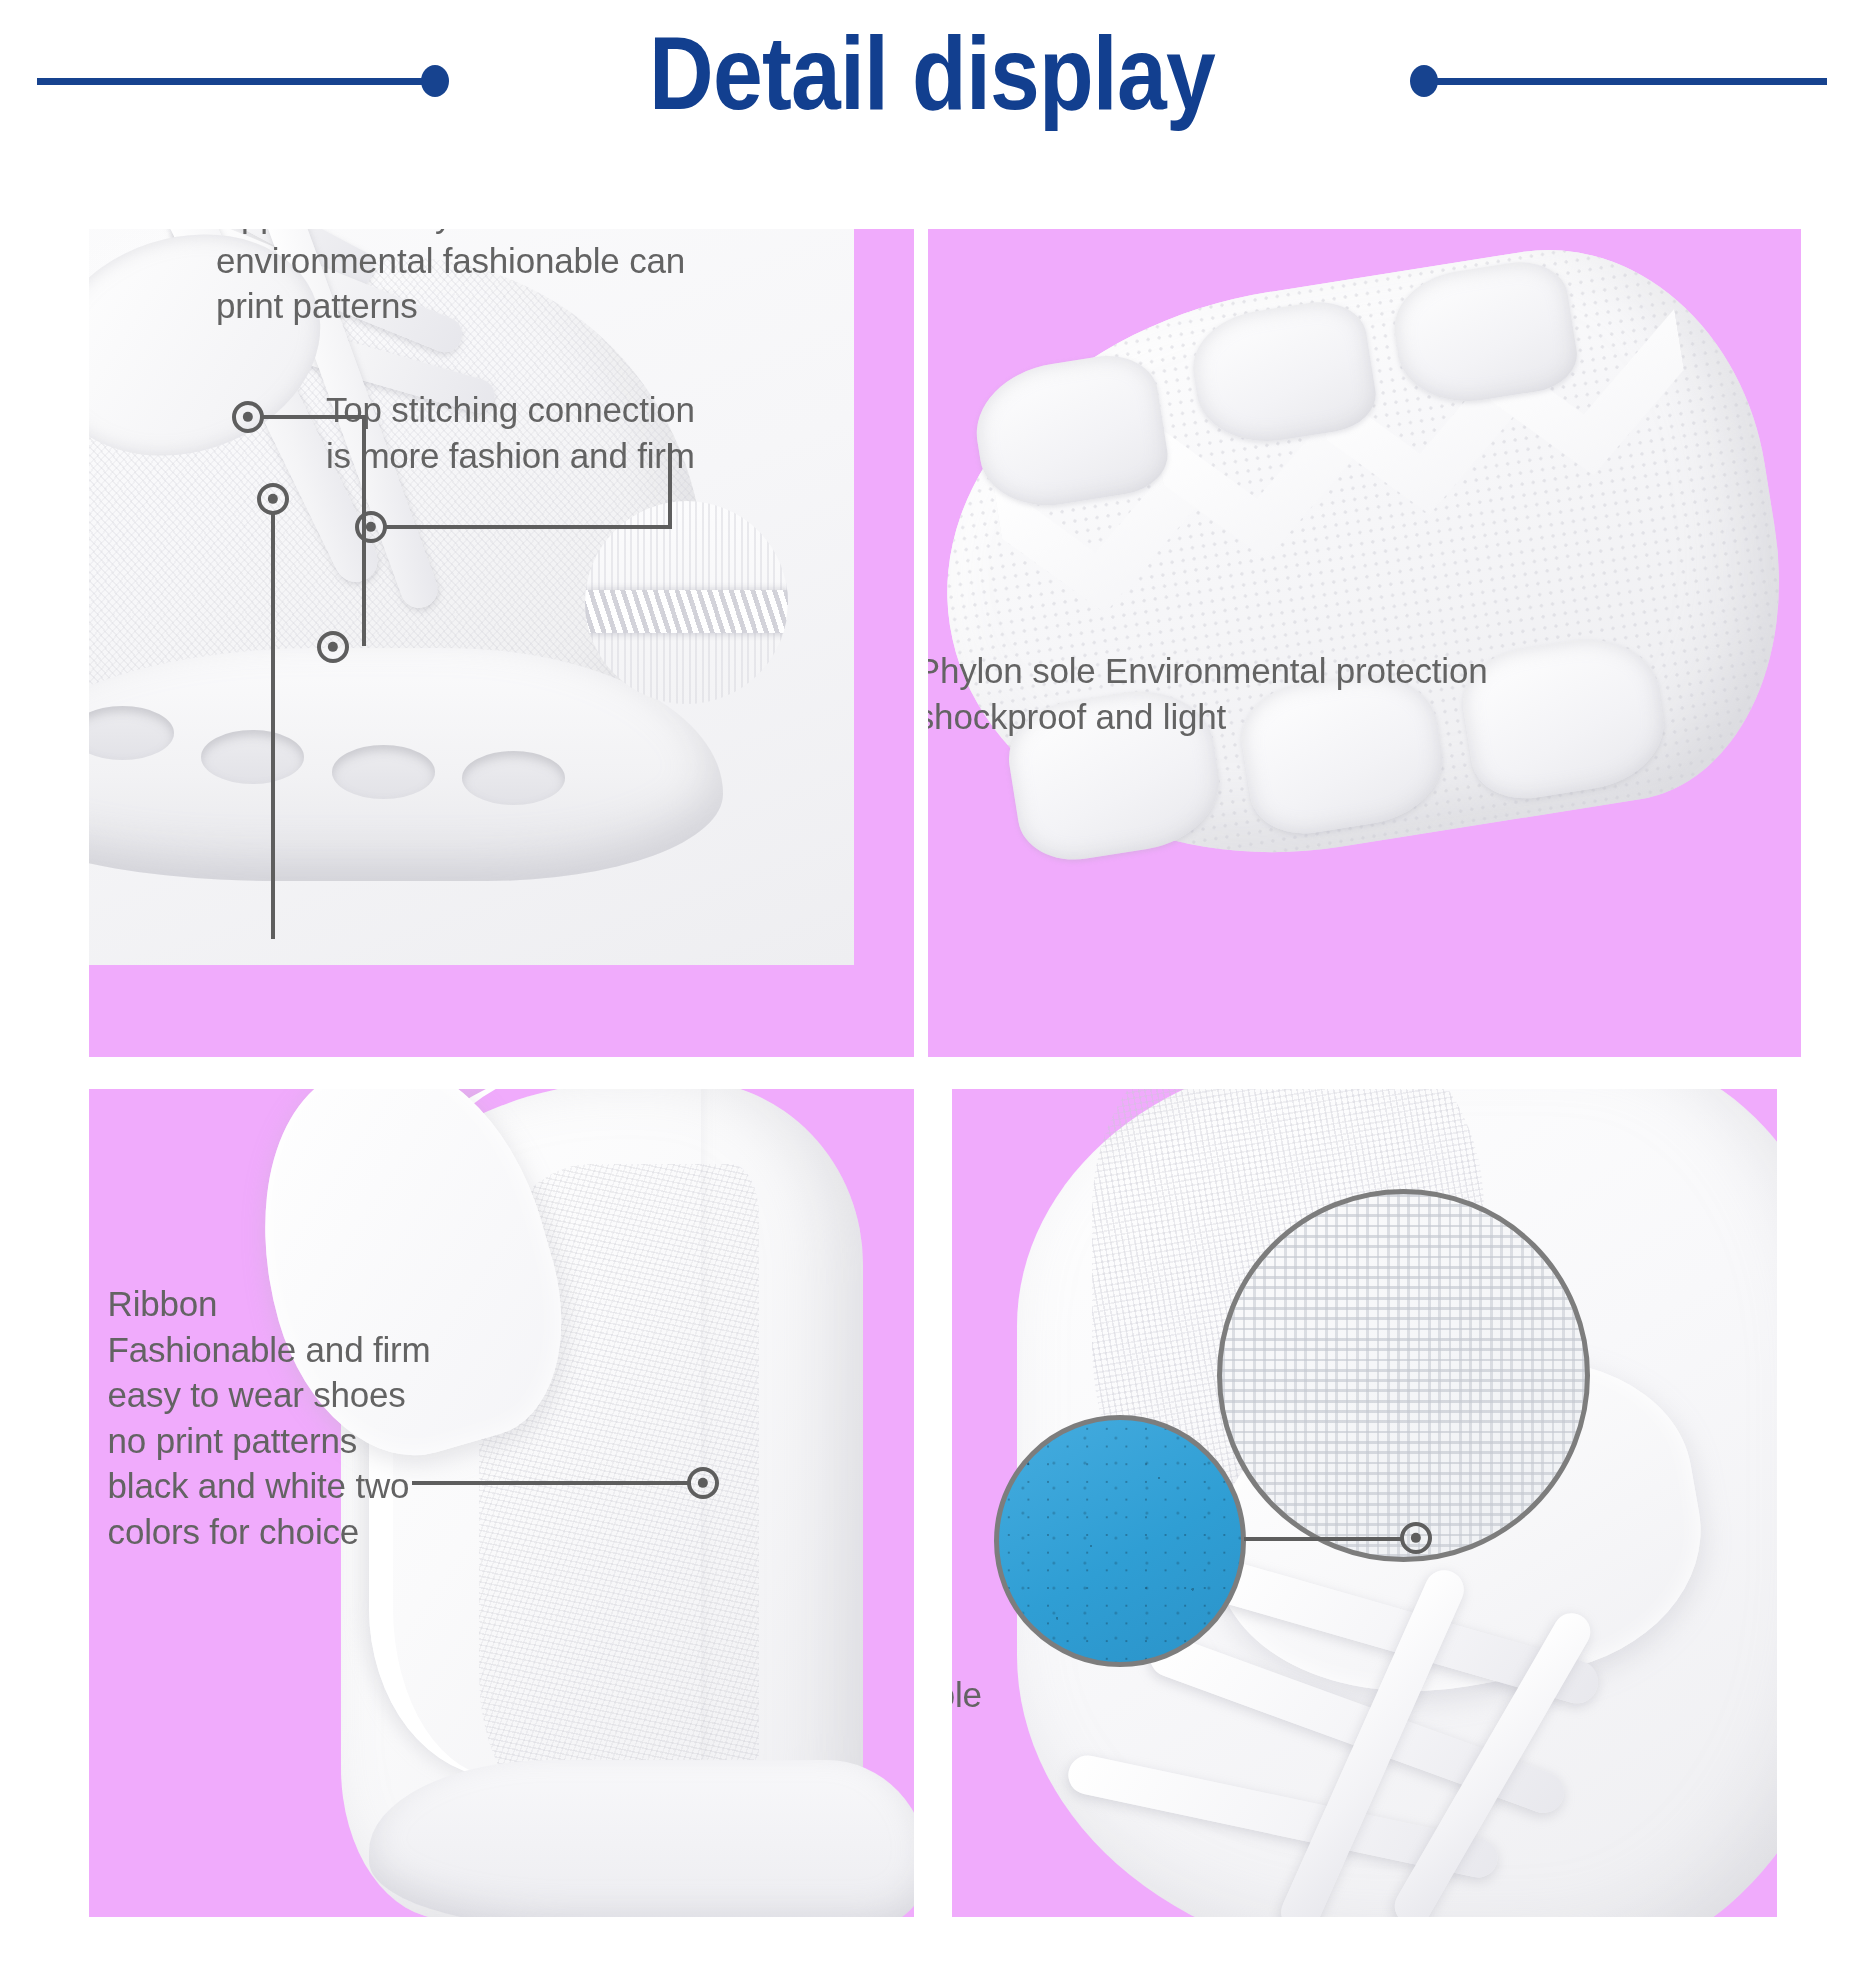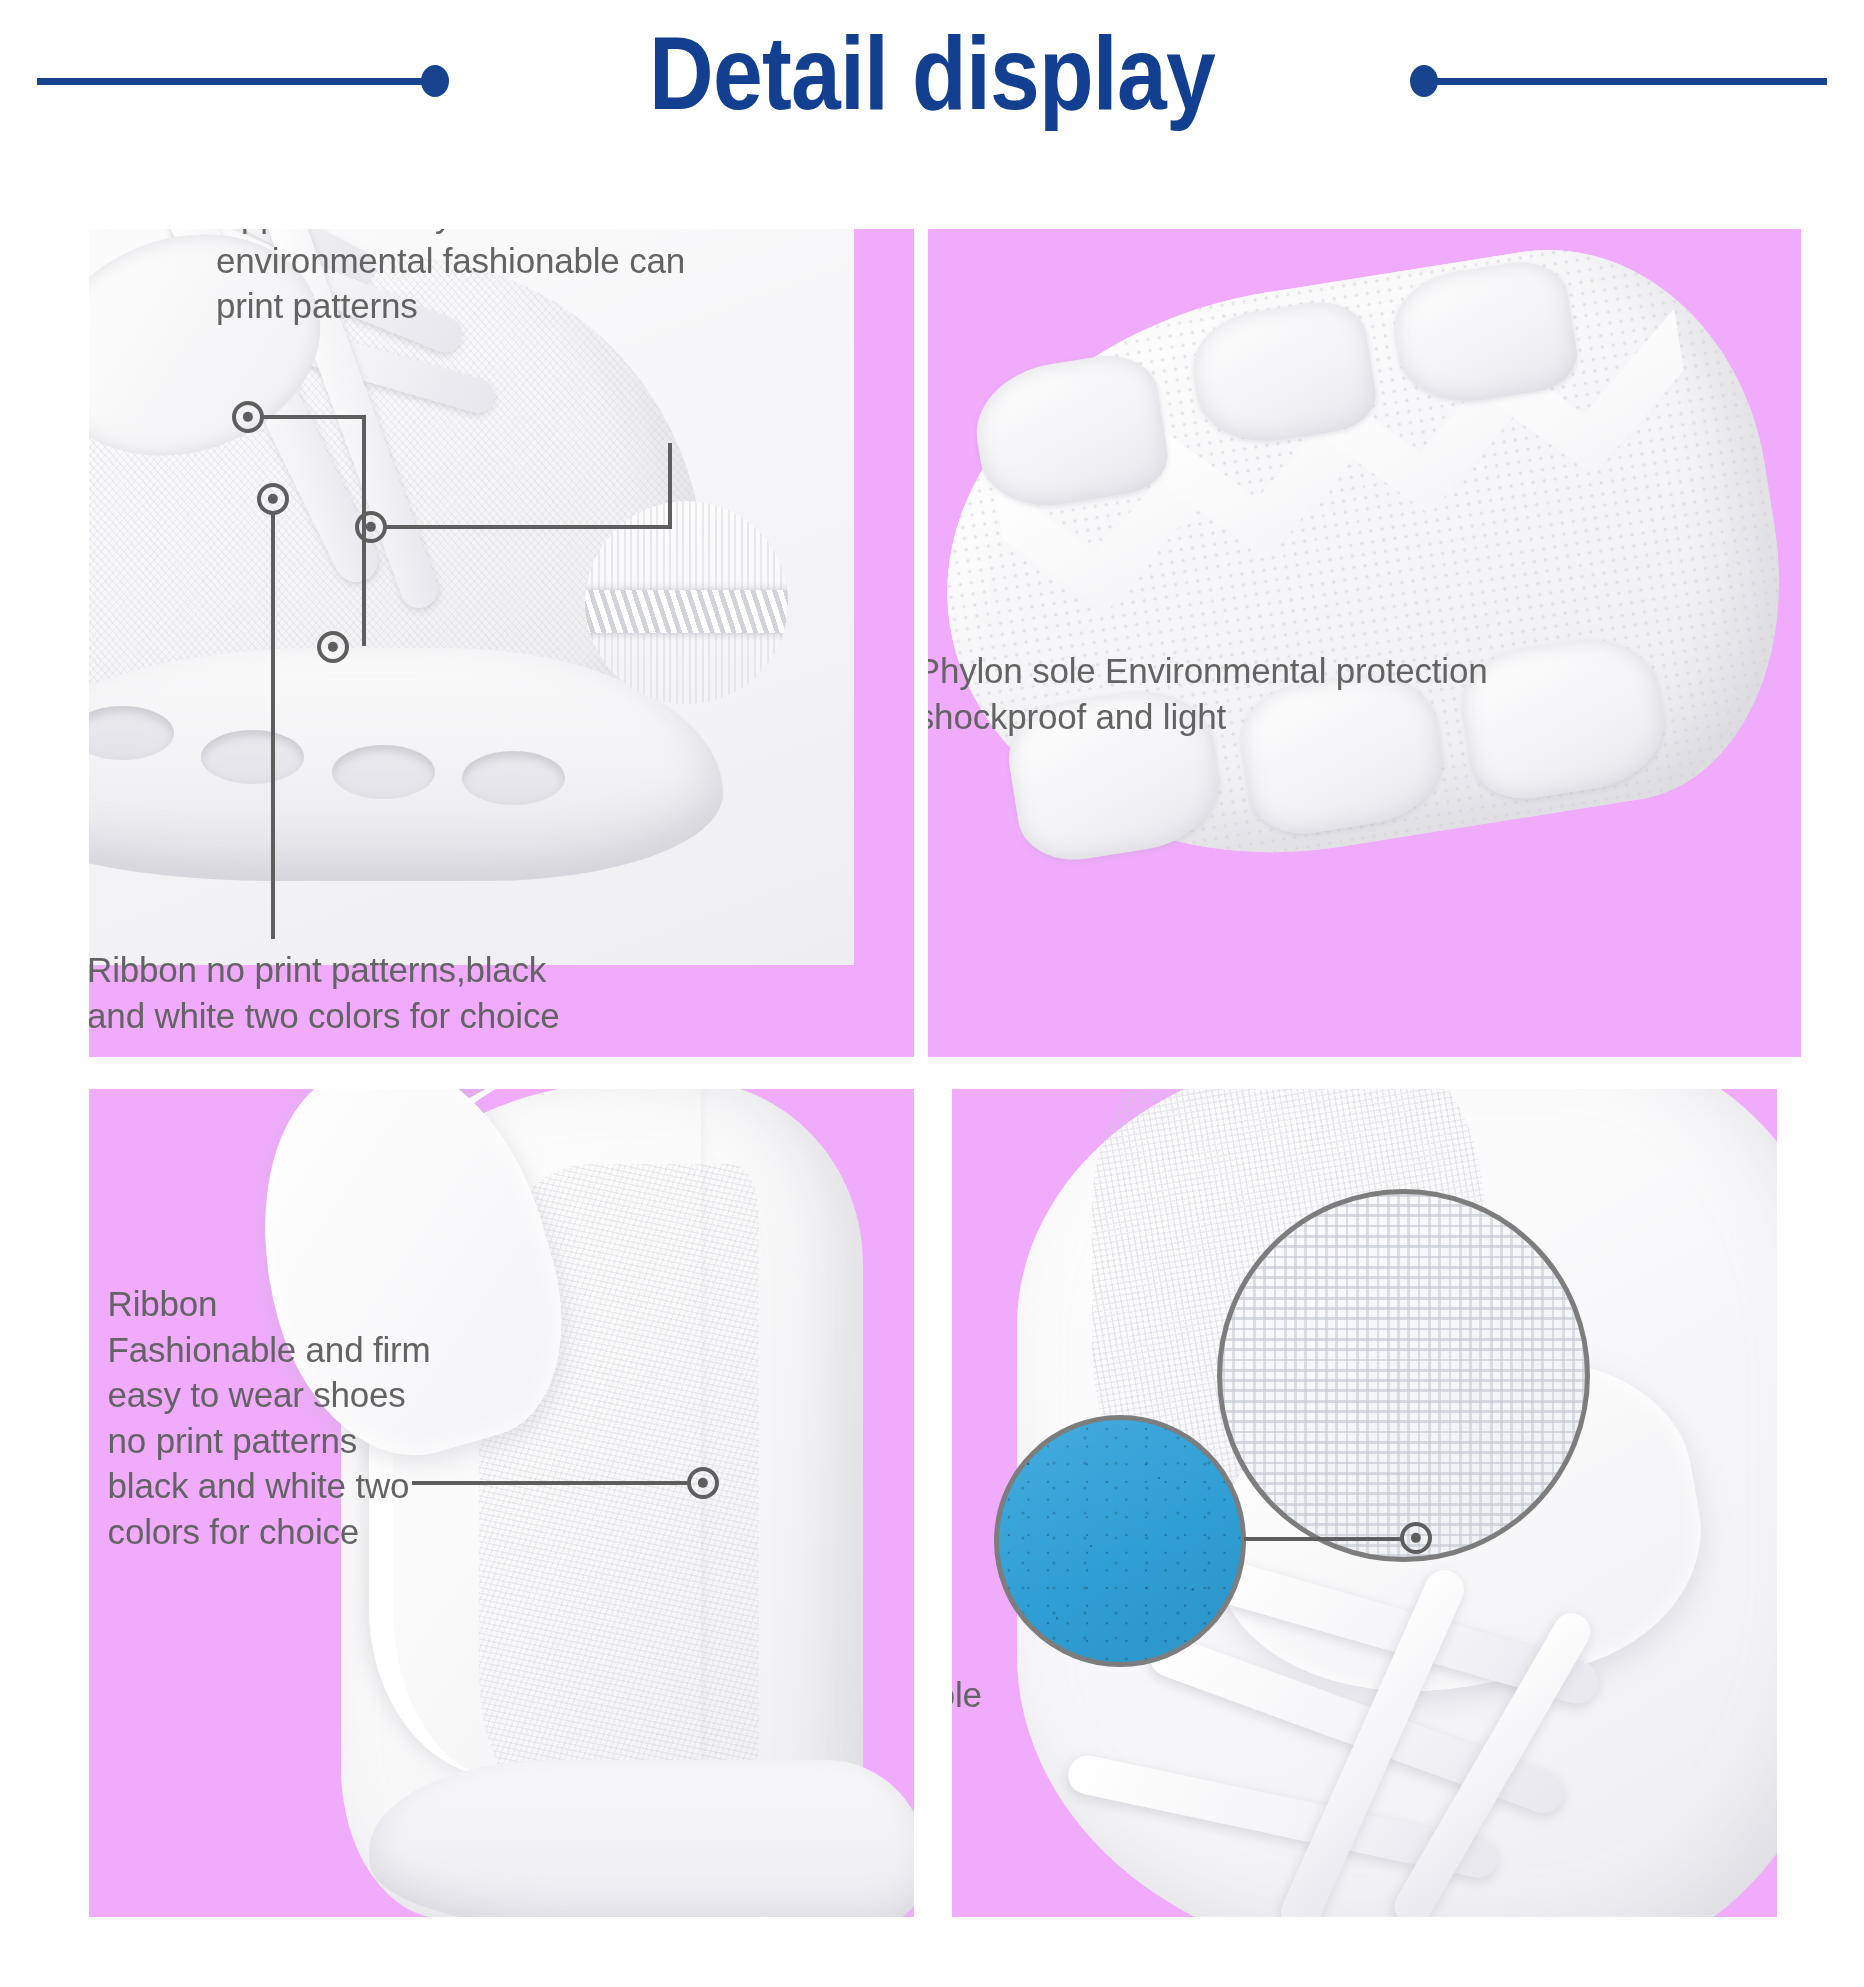--- a/index.html
+++ b/index.html
@@ -303,23 +303,23 @@
   </div>
 
   <div class="inset inset-stitch" style="left:496px;top:272px;">
     <div class="seam"></div>
   </div>
 
   <div class="calltext" style="left:127px;top:-37px;width:597px;">Upper three layer mesh breathable
 environmental  fashionable can
 print patterns</div>
 
-
-  <div class="calltext" style="left:-1.9px;top:718px;width:559px;">Ribbon no print patterns,black
-and white two colors for choice</div>
+  <div class="calltext" style="left:237px;top:158px;width:438px;">Top stitching connection
+is more fashion and firm</div>
+
 
   <div class="marker" style="left:143px;top:172px;"></div>
   <div class="marker" style="left:168px;top:254px;"></div>
   <div class="marker" style="left:266px;top:282px;"></div>
   <div class="marker" style="left:228px;top:402px;"></div>
 
   <div class="lead h" style="left:174px;top:186px;width:103px;"></div>
   <div class="lead v" style="left:273px;top:186px;height:231px;"></div>
   <div class="lead v" style="left:182px;top:285px;height:425px;"></div>
   <div class="lead h" style="left:297px;top:296px;width:285px;"></div>

